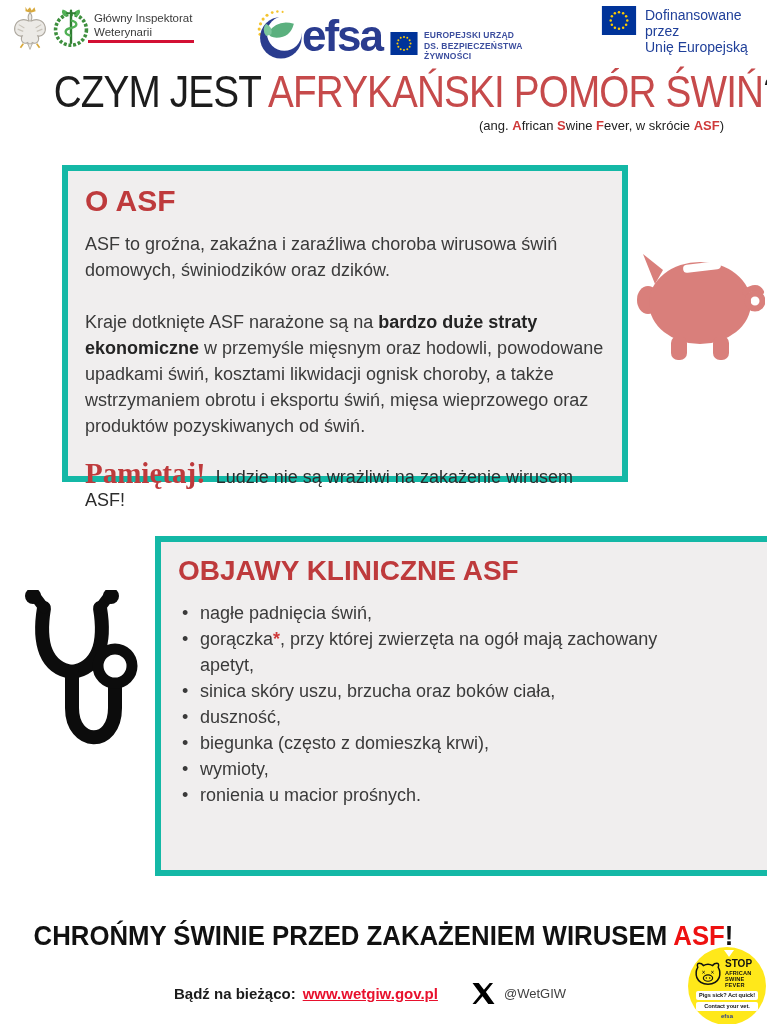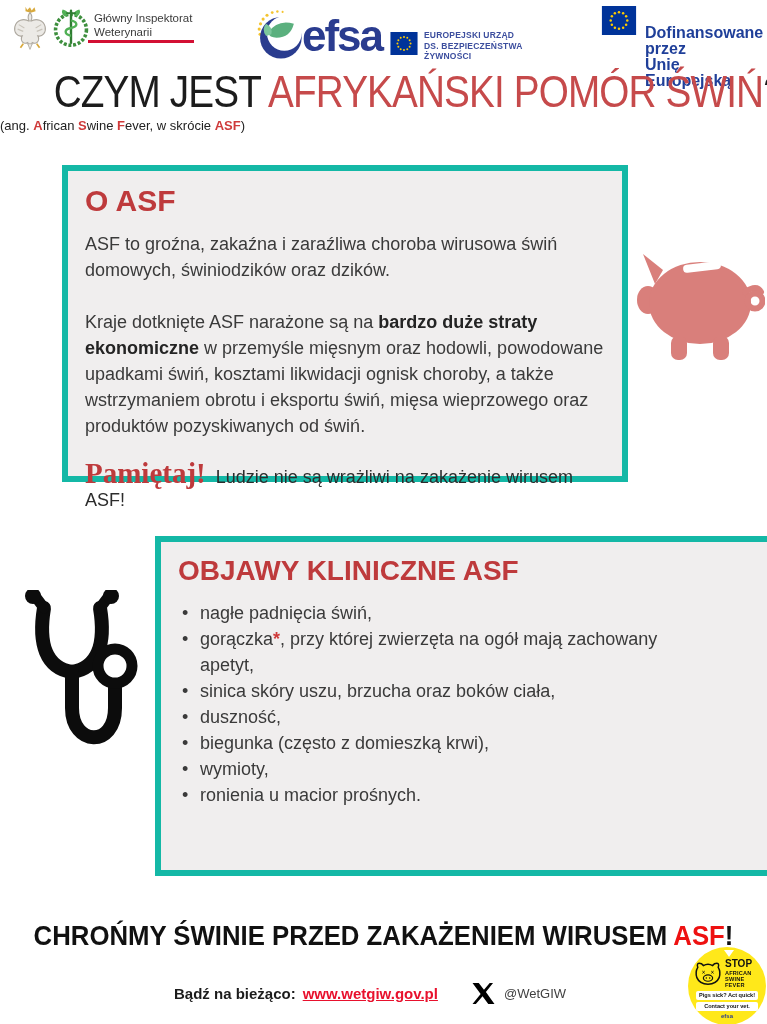--- a/index.html
+++ b/index.html
@@ -5,27 +5,27 @@
   html,body{margin:0;padding:0;background:#ffffff;}
   .page{position:relative;width:767px;height:1024px;background:#ffffff;overflow:hidden;
         font-family:"Liberation Sans",sans-serif;color:#3a3a3a;}
   .abs{position:absolute;}
 
   
   .giw-text{left:94px;top:12px;font-size:11.5px;line-height:13.5px;color:#3b3b3b;}
   .giw-underline{left:88px;top:40px;width:106px;height:3px;background:#d31034;}
   .efsa-word{left:302px;top:14px;font-size:44px;font-weight:bold;color:#2a3c8f;letter-spacing:-2px;line-height:44px;}
   .efsa-sub{left:424px;top:30px;font-size:8.5px;font-weight:bold;color:#3c4e9e;line-height:10.5px;letter-spacing:.2px;}
-  .funding{left:645px;top:25px;font-size:16px;font-weight:bold;color:#1f3f99;line-height:16px;}
+  .funding{left:645px;top:7px;font-size:14px;font-weight:normal;color:#1f3f99;line-height:16px;}
 
   
   .title{left:0;top:66px;width:767px;text-align:center;font-size:45px;letter-spacing:-1px;
          color:#1c1c1c;transform:scaleX(.86);transform-origin:50% 50%;white-space:nowrap;}
   .title .red{color:#c64a4b;}
-  .subtitle{left:0;top:118px;width:724px;text-align:left;font-size:13px;color:#222;}
+  .subtitle{left:0;top:118px;width:724px;text-align:right;font-size:13px;color:#222;}
   .subtitle .red{color:#cf3a3a;font-weight:bold;}
 
   
   .infobox{background:#f0eeee;border:6px solid #14b8a6;box-sizing:border-box;padding:12px 17px;}
   .box-about{left:62px;top:165px;width:566px;height:317px;}
   .box-symptoms{left:155px;top:536px;width:657px;height:340px;}
   .box-h{font-size:30px;font-weight:bold;color:#be3a3c;line-height:32px;margin:2px 0 14px 0;}
   .box-h2{font-size:28px;font-weight:bold;color:#be3a3c;line-height:30px;margin:2px 0 14px 0;}
   .body-txt{font-size:18px;line-height:26px;color:#3a3a3a;}
   .p1{margin:0 0 26px 0;}

